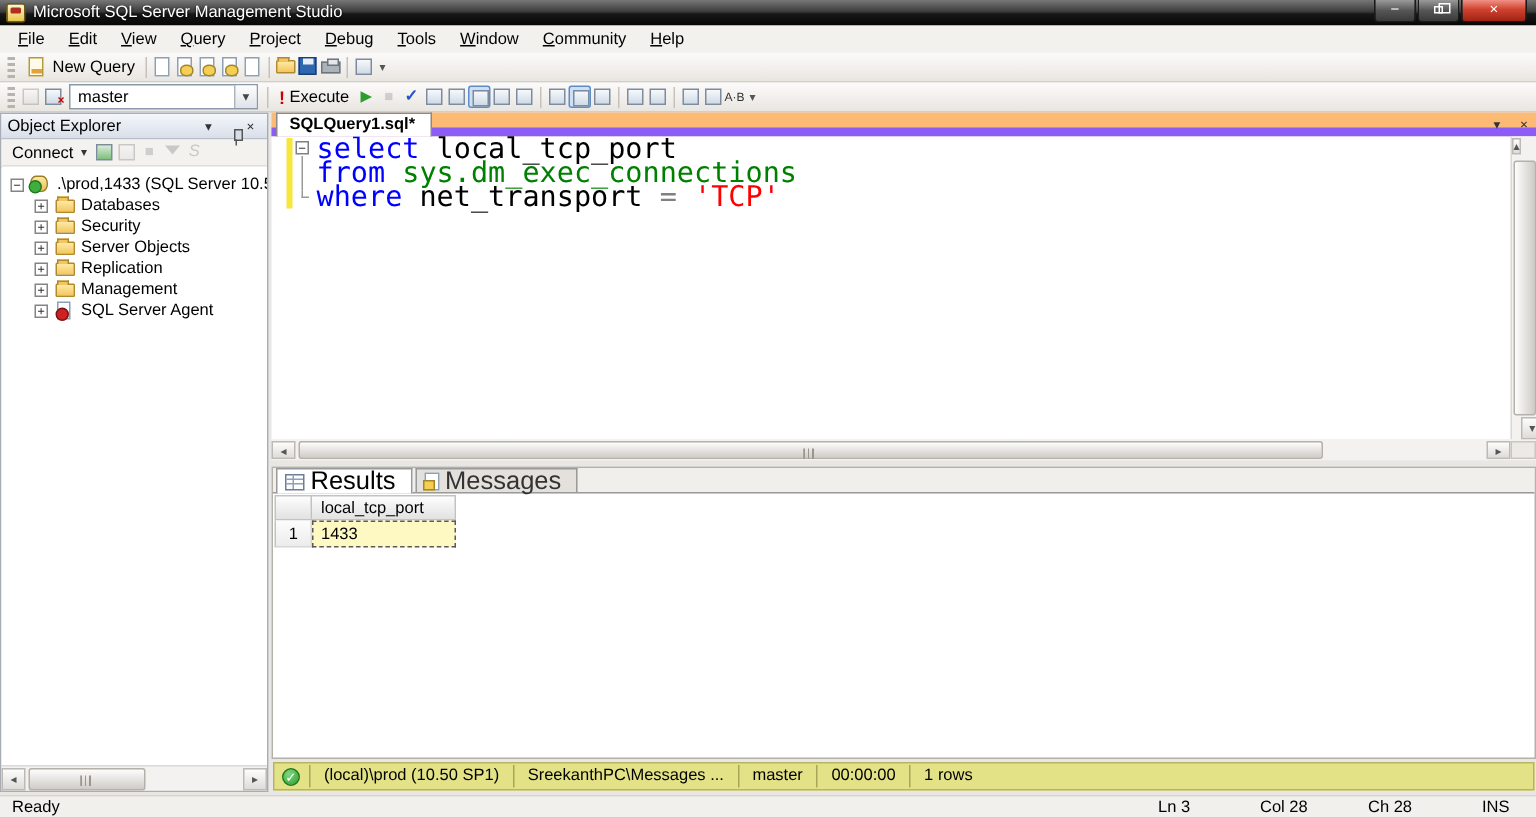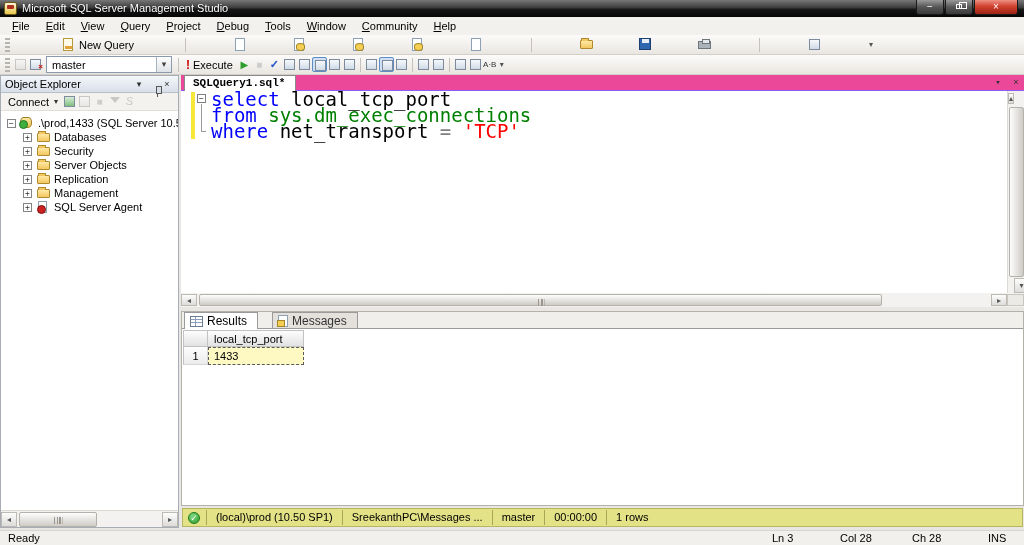--- a/index.html
+++ b/index.html
@@ -27,21 +27,21 @@
   
   .menubar { position:absolute; top:17px; left:0; right:0; height:18px; background:#f3f1ee;
     display:flex; align-items:center; padding-left:4px; }
   .menu-item { padding:0 8px; line-height:18px; cursor:default; }
   .menu-item::first-letter { text-decoration:underline; }
 
   
   .toolbar { position:absolute; left:0; right:0; height:20px;
     background:linear-gradient(#fcfbfa,#e9e6e1); border-bottom:1px solid #d2cfc8;
     display:flex; align-items:center; padding-left:2px; }
-  .tb1 { top:35px;gap:44px; } .tb2 { top:55px; }
+  .tb1 { top:35px; } .tb2 { top:55px; }
   .grip { width:5px; height:14px; margin:0 3px;
     background:repeating-linear-gradient(#b7b4ae 0 2px, transparent 2px 4px); }
   .tsep { width:1px; height:14px; background:#c6c2bb; margin:0 3px; }
   .tbtn { display:flex; align-items:center; gap:3px; padding:1px 4px; border-radius:2px; height:18px; }
   .i16 { position:relative; width:15px; height:15px; display:inline-block; }
   .dis { opacity:.4; filter:grayscale(1); }
   .glyph { font-size:11px; line-height:15px; text-align:center; width:100%; display:inline-block; }
 
   
   .ic-doc { position:absolute; left:2px; top:1px; width:10px; height:13px; background:#fff; border:1px solid #8ea0b4; }
@@ -103,22 +103,22 @@
   .sb-btn { width:16px; height:15px; background:linear-gradient(#fdfdfd,#dddcd9); border:1px solid #bdbab4;
     text-align:center; font-size:8px; line-height:14px; color:#555; flex:none; }
   .sb-track { flex:1; position:relative; height:15px; }
   .sb-thumb { position:absolute; top:0; height:15px; background:linear-gradient(#fdfdfd,#cfccc7);
     border:1px solid #b4b1aa; border-radius:2px; }
   .sb-grip { position:absolute; left:50%; top:4px; width:9px; height:7px; transform:translateX(-50%);
     background:repeating-linear-gradient(90deg,#9a968e 0 1px, transparent 1px 3px); }
 
   
   .editor { position:absolute; left:181px; top:75px; right:0; height:453px; background:#e9e7e3; }
-  .tabstrip { position:absolute; top:0; left:0; right:0; height:16px; background:#ec4899;
-    border-bottom:1px solid #8b5cf6;font-family:Liberation Mono, monospace; }
+  .tabstrip { position:absolute; top:0; left:0; right:0; height:16px; background:#fdba74;
+    border-bottom:6px solid #8b5cf6; }
   .doc-tab { position:absolute; left:3px; top:0; height:16px; background:#fff; border:1px solid #8a8a8a;
     border-bottom:none; padding:1px 10px 0 8px; font-weight:bold; font-size:11px; z-index:2; }
   .strip-btns { position:absolute; right:2px; top:1px; display:flex; gap:6px; color:#333; }
   .strip-btn { font-size:9px; line-height:14px; width:12px; text-align:center; }
 
   .code-area { position:absolute; top:16px; left:0; right:0; height:202px; background:#fff; }
   .vscroll { position:absolute; right:0; top:0; width:17px; bottom:0; background:#f3f2f0; border-left:1px solid #dcd9d4; }
   .vscroll .sb-btn { width:15px; }
   .vs-thumb { position:absolute; left:1px; top:16px; bottom:16px; width:15px;
     background:linear-gradient(90deg,#fdfdfd,#cfccc7); border:1px solid #b4b1aa; border-radius:2px; }
@@ -136,21 +136,21 @@
   .hscroll { position:absolute; top:218px; left:0; right:0; height:14px; background:#f3f2f0; display:flex; align-items:center; }
   .hscroll .sb-btn, .hscroll .sb-track, .hscroll .sb-thumb { height:12px; line-height:11px; }
   .corner-box { width:17px; height:12px; background:#eceae7; border:1px solid #c9c6c0; flex:none; }
 
   .splitter { position:absolute; top:232px; left:0; right:0; height:4px; background:#e9e7e3; }
 
   .results { position:absolute; top:236px; left:0; right:0; height:195px; background:#fff; border:1px solid #b4b1aa; }
   .rtabs { height:17px; background:#f1efec; display:flex; align-items:flex-end; padding-left:2px;
     border-bottom:1px solid #9a9a9a; }
   .rtab { display:flex; align-items:center; gap:4px; height:16px; padding:0 10px 0 5px;
-    border:1px solid #9a9a9a; border-bottom:none; margin-right:14px; font-size:12px; }
+    border:1px solid #9a9a9a; border-bottom:none; margin-right:2px; font-size:17px; }
   .rtab.active { background:#fff; position:relative; top:1px; height:17px; z-index:2; }
   .rtab.inactive { background:#e4e1dd; color:#333; }
   .ic-grid { position:relative; width:13px; height:11px; background:#fff; border:1px solid #6d7d94; flex:none; }
   .ic-grid::before { content:""; position:absolute; left:0; top:2px; right:0; height:1px; background:#8ba0bd; box-shadow:0 3px 0 #8ba0bd; }
   .ic-grid::after { content:""; position:absolute; left:4px; top:0; bottom:0; width:1px; background:#8ba0bd; }
   .ic-msg { position:relative; width:10px; height:12px; background:#fff; border:1px solid #8ea0b4; flex:none; }
   .ic-msg::after { content:""; position:absolute; left:-2px; bottom:-1px; width:6px; height:5px; background:#f5cf53; border:1px solid #a4862a; }
 
   .grid { position:absolute; top:18px; left:1px; }
   .grid-row { display:flex; }

